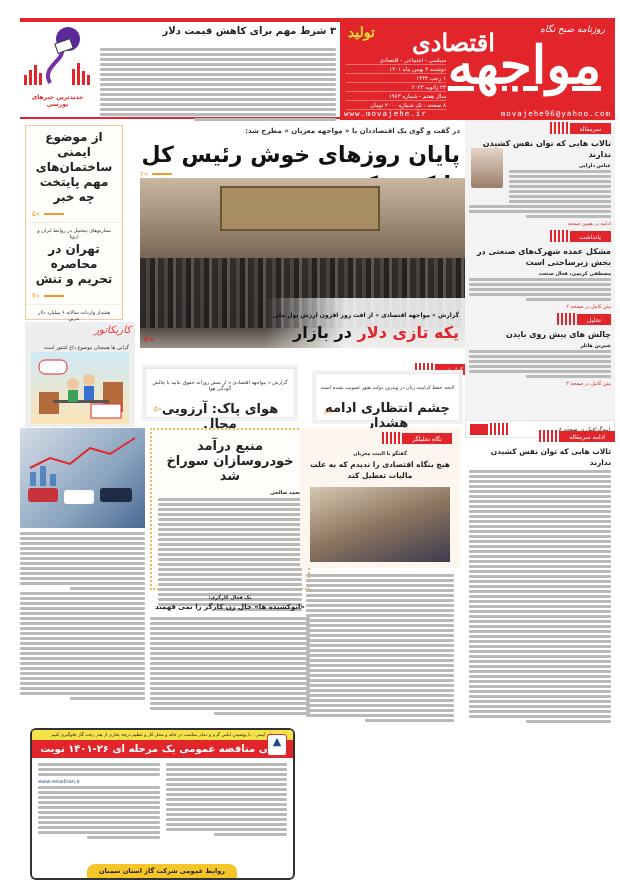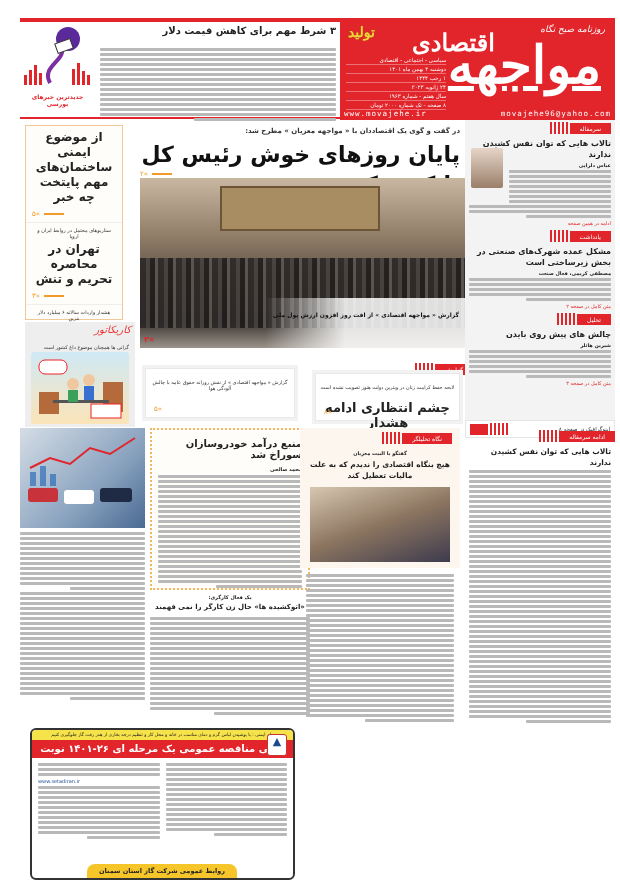--- a/index.html
+++ b/index.html
@@ -73,21 +73,21 @@
   #right-col { left: 465px; top: 120px; width: 150px; height: 300px; background:#f3f3f3; }
   .rc-tag { display:flex; align-items:center; gap:2px; direction:ltr; justify-content:flex-end; }
   .rc-head { font-size:8px; font-weight:bold; text-align:right; color:#222; margin:4px 4px 2px 4px; line-height:11px; }
   .rc-author { font-size:5px; font-weight:bold; text-align:right; margin:2px 4px; }
   .rc-body { margin:0 4px; }
   .rc-more { font-size:5px; color:#e2242b; text-align:right; margin:2px 4px 4px; }
   #rc-portrait { position:absolute; left:6px; top:28px; width:32px; height:40px; background: linear-gradient(#e6d5c8,#9a7f6a); border-radius:2px; }
 
   
   #auto-box { left: 150px; top: 428px; width: 160px; height: 162px; border:2px dotted #f2b560; background:#fffdfa; padding:4px 6px; }
-  #auto-box h3 { font-size:10px; font-weight:bold; text-align:right; margin:4px 0 6px; }
+  #auto-box h3 { font-size:13px; font-weight:bold; text-align:center; margin:4px 0 6px; }
   #auto-box .author { font-size:5px; font-weight:bold; text-align:right; margin-bottom:3px; }
   #left-auto-photo { left: 20px; top: 428px; width: 125px; height: 100px; background: linear-gradient(135deg,#d5dde6,#8aa3bf 60%,#4a6a92); }
   #left-auto-text { left: 20px; top: 530px; width: 125px; }
   #lower-left-text { left: 150px; top: 590px; width: 160px; }
   #lower-left-text .kicker { font-size:5px; font-weight:bold; text-align:center; margin-top:4px; }
   #lower-left-text .head { font-size:7px; font-weight:bold; text-align:center; margin:3px 0 6px; }
   #lower-col-left { left: 20px; top: 590px; width: 125px; }
 
   #interview-box { left: 300px; top: 428px; width: 160px; height: 300px; }
   #interview-top { background:#fdf6ee; padding: 4px 8px; height:140px; }
@@ -224,30 +224,32 @@
 <div class="abs" id="main-page-ref">
   <span>۲«</span>
     <i></i>
 </div>
 
 <div class="abs" id="main-photo">
   <div id="photo-sign"></div>
   <div id="photo-crowd"></div>
   <div id="photo-overlay"></div>
   <div id="photo-kicker">گزارش « مواجهه اقتصادی » از افت روز افزون ارزش پول ملی</div>
+  <div id="photo-headline"><span class="hl">یکه تازی دلار</span> <span>در بازار</span></div>
   <div id="photo-page-ref">۲«</div>
 </div>
 
 <div class="abs" id="tag-report">
   <span class="tag-stripes"></span>
   <span class="label-tag">گزارش</span>
 </div>
 
 <div class="abs story-box" id="box-air">
   <div class="kicker">گزارش « مواجهه اقتصادی » از نقش روزانه حقوق عامه با چالش آلودگی هوا</div>
+  <div class="head">هوای پاک: آرزویی محال</div>
   <div class="pref">۵«</div>
 </div>
 <div class="abs story-box" id="box-wait">
   <div class="kicker">لایحه حفظ کرامت زنان در ویترین دولت هنوز تصویب نشده است</div>
   <div class="head">چشم انتظاری ادامه هشدار</div>
   <div class="pref">۸«</div>
 </div>
 
 <div class="abs" id="right-col">
   <div class="rc-tag" style="padding:2px 4px 0">

